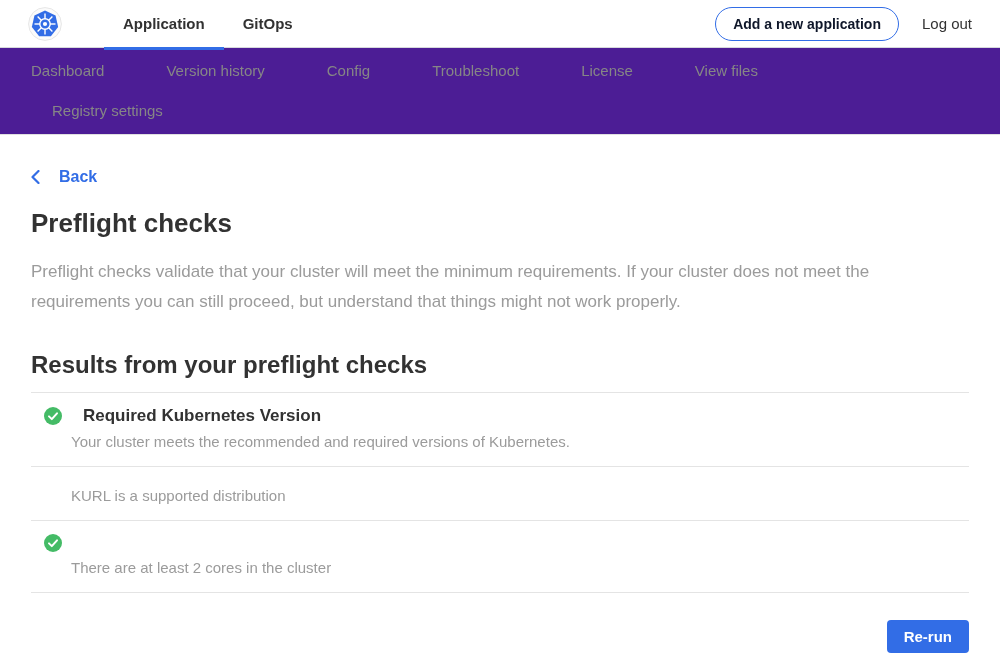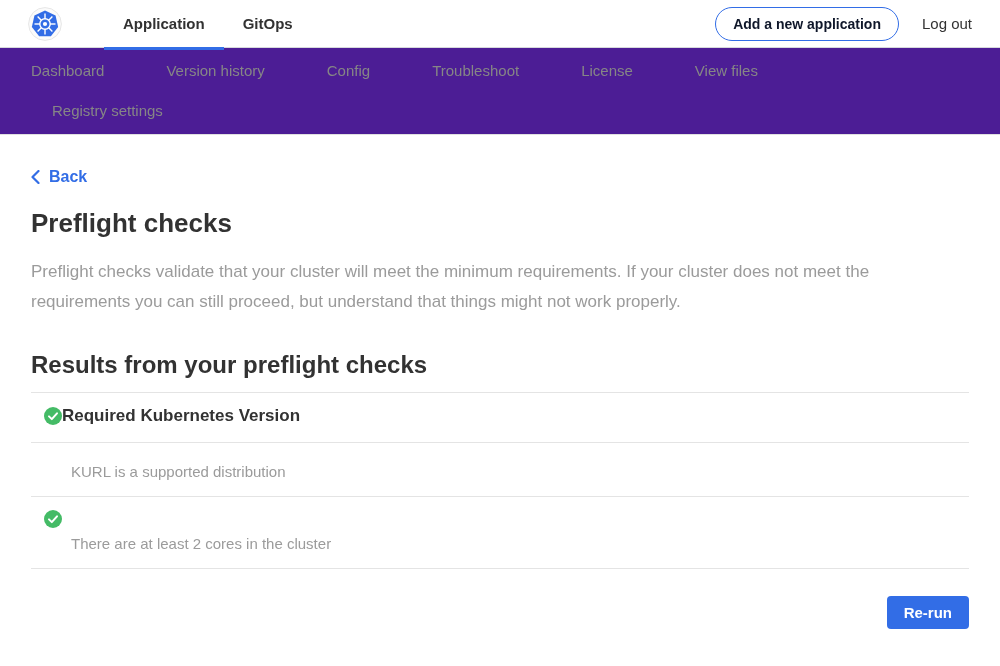--- a/index.html
+++ b/index.html
@@ -75,21 +75,21 @@
     cursor: pointer;
     white-space: nowrap;
   }
   .subnav li:last-child { padding-left: 52px; }
 
   
   main { padding: 33px 31px 0; }
   .back {
     display: inline-flex;
     align-items: center;
-    gap: 9px;
+    gap: 19px;
     color: #326de6;
     font-size: 16px;
     font-weight: 700;
   }
   h1 {
     font-size: 26px;
     font-weight: 700;
     color: #323232;
     margin: 20px 0 18px;
   }
@@ -100,21 +100,21 @@
     max-width: 920px;
   }
   h2 {
     font-size: 24px;
     font-weight: 700;
     color: #323232;
     margin-top: 34px;
   }
   .checks { margin-top: 13px; border-bottom: 1px solid #e4e4e4; }
   .check { border-top: 1px solid #e4e4e4; padding: 13px 0 16px 13px; }
-  .check-header { display: flex; align-items: center; gap: 0; }
+  .check-header { display: flex; align-items: center; gap: 21px; }
   .check-icon { display: flex; align-items: center; }
   .check-title { font-size: 17px; font-weight: 700; color: #323232; }
   .check-desc { margin: 7px 0 0 27px; font-size: 15px; color: #9b9b9b; }
 
   .footer { display: flex; justify-content: flex-end; padding: 27px 0 16px; }
   .rerun {
     background: #326de6;
     border: none;
     color: #fff;
     font-family: inherit;
@@ -196,20 +196,21 @@
       <div class="check">
         <div class="check-header">
           <span class="check-icon">
             <svg width="18" height="18" viewBox="0 0 18 18">
               <circle cx="9" cy="9" r="9" fill="#44bb66"></circle>
               <polyline points="5,9.4 7.8,12.1 13,6.3" fill="none" stroke="#ffffff" stroke-width="2" stroke-linecap="round" stroke-linejoin="round"></polyline>
             </svg>
           </span>
           <span class="check-title">Required Kubernetes Version</span>
         </div>
+        <p class="check-desc">Your cluster meets the recommended and required versions of Kubernetes.</p>
       </div>
 
       <div class="check">
         <p class="check-desc">KURL is a supported distribution</p>
       </div>
 
       <div class="check">
         <div class="check-header">
           <span class="check-icon">
             <svg width="18" height="18" viewBox="0 0 18 18">

